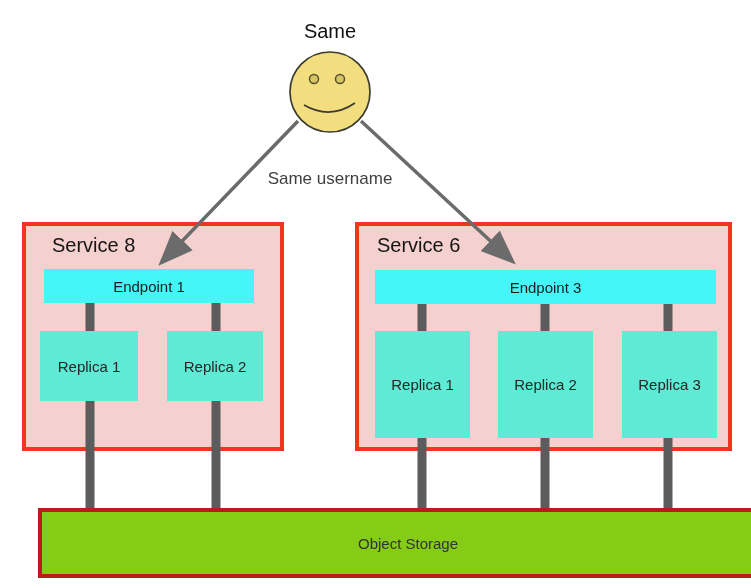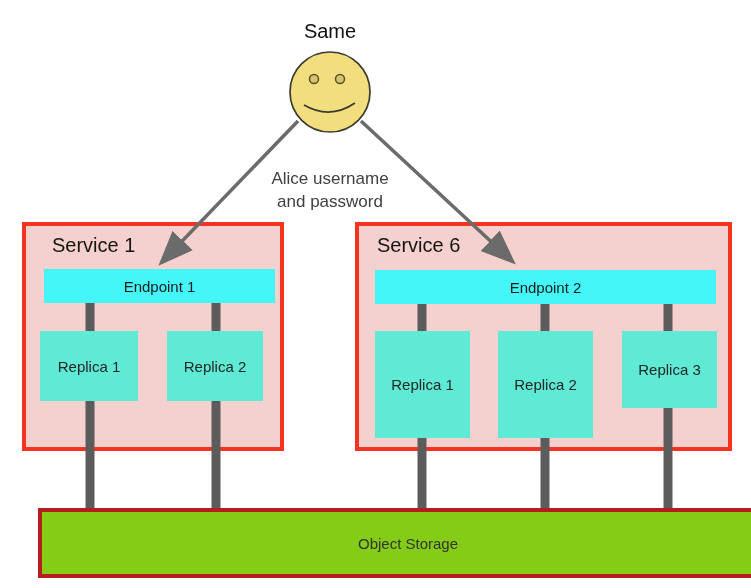--- a/index.html
+++ b/index.html
@@ -66,39 +66,39 @@
   .endpoint-bar {
     box-sizing: border-box;
     background: #45f6f8;
     display: flex;
     align-items: center;
     justify-content: center;
     font-size: 15px;
     color: #1c1c1c;
     z-index: 3;
   }
-  .endpoint-1 { left: 44px; top: 269px; width: 231px; height: 34px; }
+  .endpoint-1 { left: 44px; top: 269px; width: 210px; height: 34px; }
   .endpoint-2 { left: 375px; top: 270px; width: 341px; height: 34px; }
 
   
   .replica-box {
     box-sizing: border-box;
     background: #5eead4;
     display: flex;
     align-items: center;
     justify-content: center;
     font-size: 15px;
     color: #262626;
     z-index: 3;
   }
   .s1-r1 { left: 40px;  top: 331px; width: 98px; height: 70px; }
   .s1-r2 { left: 167px; top: 331px; width: 96px; height: 70px; }
   .s2-r1 { left: 375px; top: 331px; width: 95px; height: 107px; }
   .s2-r2 { left: 498px; top: 331px; width: 95px; height: 107px; }
-  .s2-r3 { left: 622px; top: 331px; width: 95px; height: 77px; }
+  .s2-r3 { left: 622px; top: 331px; width: 95px; height: 107px; }
 
   
   .storage-box {
     box-sizing: border-box;
     left: 38px; top: 508px;
     width: 740px; height: 70px;
     background: #84cc16;
     border: 4px solid #b91c1c;
     display: flex;
     align-items: center;
@@ -109,21 +109,21 @@
   }
 </style>
 </head>
 <body>
 
 <div class="canvas">
 
   <div class="abs actor-label">Same</div>
 
   <div class="abs service-box service-1">
-    <div class="service-label">Service 1</div>
+    <div class="service-label">Service 8</div>
   </div>
 
   <div class="abs service-box service-2">
     <div class="service-label">Service 6</div>
   </div>
 
   <svg class="abs wire-layer" width="751" height="588" viewBox="0 0 751 588">
     <defs>
       <marker id="ah" markerWidth="12" markerHeight="10" refX="8.5" refY="4" orient="auto">
         <polygon points="0,0 10,4 0,8" fill="#6b6b6b"></polygon>
@@ -141,26 +141,25 @@
 
     <g>
       <circle cx="330" cy="92" r="40" fill="#f2de7e" stroke="#3b3b2f" stroke-width="1.7"></circle>
       <circle cx="314" cy="79" r="4.5" fill="#d8c466" stroke="#55502f" stroke-width="1.5"></circle>
       <circle cx="340" cy="79" r="4.5" fill="#d8c466" stroke="#55502f" stroke-width="1.5"></circle>
       <path d="M 304 105 Q 330 120 355 103" fill="none" stroke="#3b3b2f" stroke-width="1.7"></path>
     </g>
   </svg>
 
   <div class="abs annotation">
-    <div>Alice username</div>
-    <div>and password</div>
+    <div>Same username</div>
   </div>
 
   <div class="abs endpoint-bar endpoint-1">Endpoint 1</div>
-  <div class="abs endpoint-bar endpoint-2">Endpoint 2</div>
+  <div class="abs endpoint-bar endpoint-2">Endpoint 3</div>
 
   <div class="abs replica-box s1-r1">Replica 1</div>
   <div class="abs replica-box s1-r2">Replica 2</div>
 
   <div class="abs replica-box s2-r1">Replica 1</div>
   <div class="abs replica-box s2-r2">Replica 2</div>
   <div class="abs replica-box s2-r3">Replica 3</div>
 
   <div class="abs storage-box">Object Storage</div>
 

